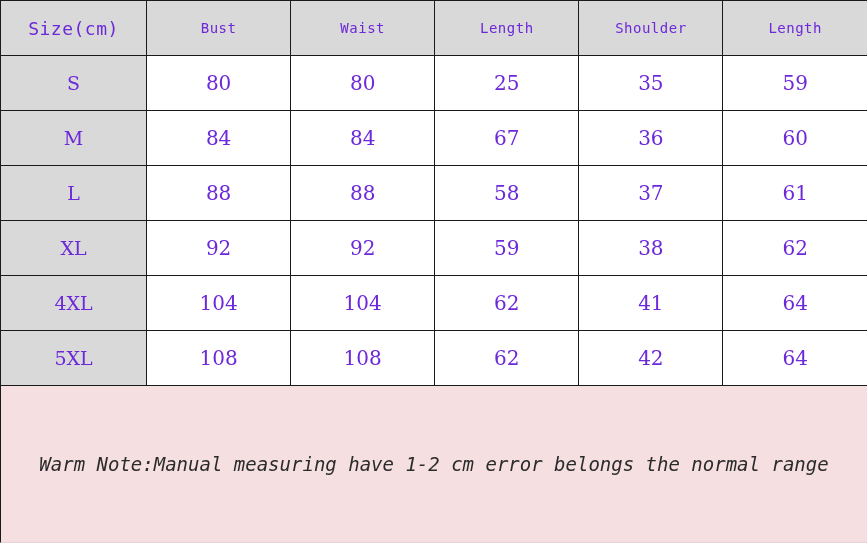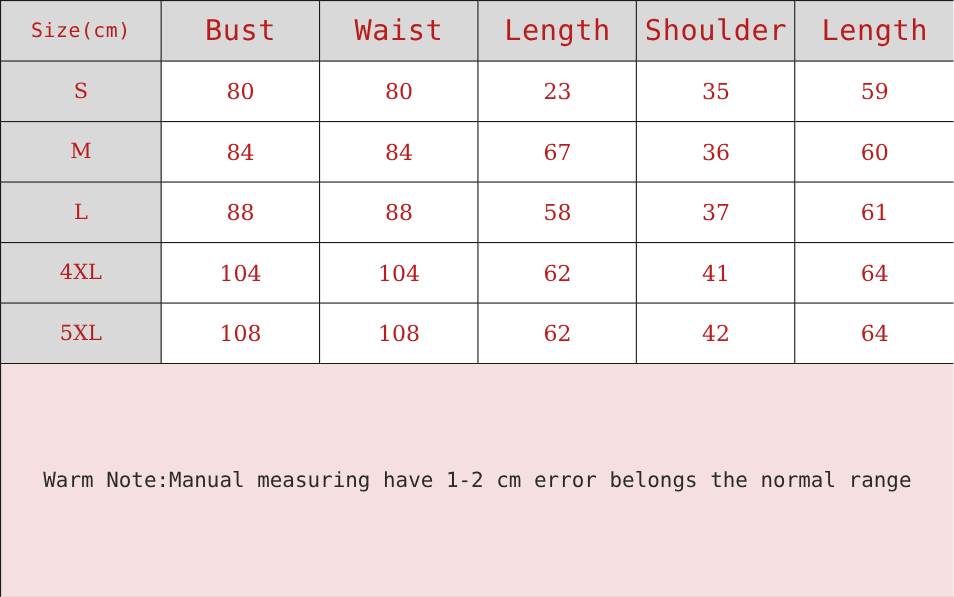--- a/index.html
+++ b/index.html
@@ -27,35 +27,35 @@
   }
   table.size-table col.c-size { width: 146px; }
   table.size-table col.c-data { width: 144px; }
   table.size-table th,
   table.size-table td {
     border: 1px solid #1a1a1a;
     height: 54px;
     text-align: center;
     vertical-align: middle;
     padding: 0;
-    color: #b91c1c;
+    color: #6d28d9;
   }
   table.size-table tr th:first-child,
   table.size-table tr td:first-child {
     border-left: 1px solid #1a1a1a;
   }
   table.size-table tr th:last-child,
   table.size-table tr td:last-child {
     border-right: none;
   }
   thead th {
     background: #d9d9d9;
     font-family: "DejaVu Sans Mono", monospace;
     font-weight: normal;
-    font-size: 26px;
+    font-size: 14px;
     letter-spacing: 0.5px;
   }
   thead th.head-size {
     font-size: 18px;
   }
   tbody td {
     background: #ffffff;
     font-family: "DejaVu Serif", serif;
     font-size: 20px;
   }
@@ -71,20 +71,21 @@
     border-bottom: 1px solid #e7d2d4;
     box-sizing: border-box;
     display: flex;
     align-items: center;
     justify-content: center;
     font-family: "DejaVu Sans Mono", monospace;
     font-size: 19px;
     color: #2b2b2b;
     letter-spacing: 0px;
     white-space: nowrap;
+    font-style: italic;
   }
 </style>
 </head>
 <body>
 
 <div id="size-chart">
 
   <table class="size-table">
     <colgroup>
       <col class="c-size">
@@ -102,39 +103,47 @@
         <th>Length</th>
         <th>Shoulder</th>
         <th>Length</th>
       </tr>
     </thead>
     <tbody id="table-body">
         <tr>
           <td class="size-cell">S</td>
           <td>80</td>
           <td>80</td>
-          <td>23</td>
+          <td>25</td>
           <td>35</td>
           <td>59</td>
         </tr>
         <tr>
           <td class="size-cell">M</td>
           <td>84</td>
           <td>84</td>
           <td>67</td>
           <td>36</td>
           <td>60</td>
         </tr>
         <tr>
           <td class="size-cell">L</td>
           <td>88</td>
           <td>88</td>
           <td>58</td>
           <td>37</td>
           <td>61</td>
+        </tr>
+        <tr>
+          <td class="size-cell">XL</td>
+          <td>92</td>
+          <td>92</td>
+          <td>59</td>
+          <td>38</td>
+          <td>62</td>
         </tr>
         <tr>
           <td class="size-cell">4XL</td>
           <td>104</td>
           <td>104</td>
           <td>62</td>
           <td>41</td>
           <td>64</td>
         </tr>
         <tr>

